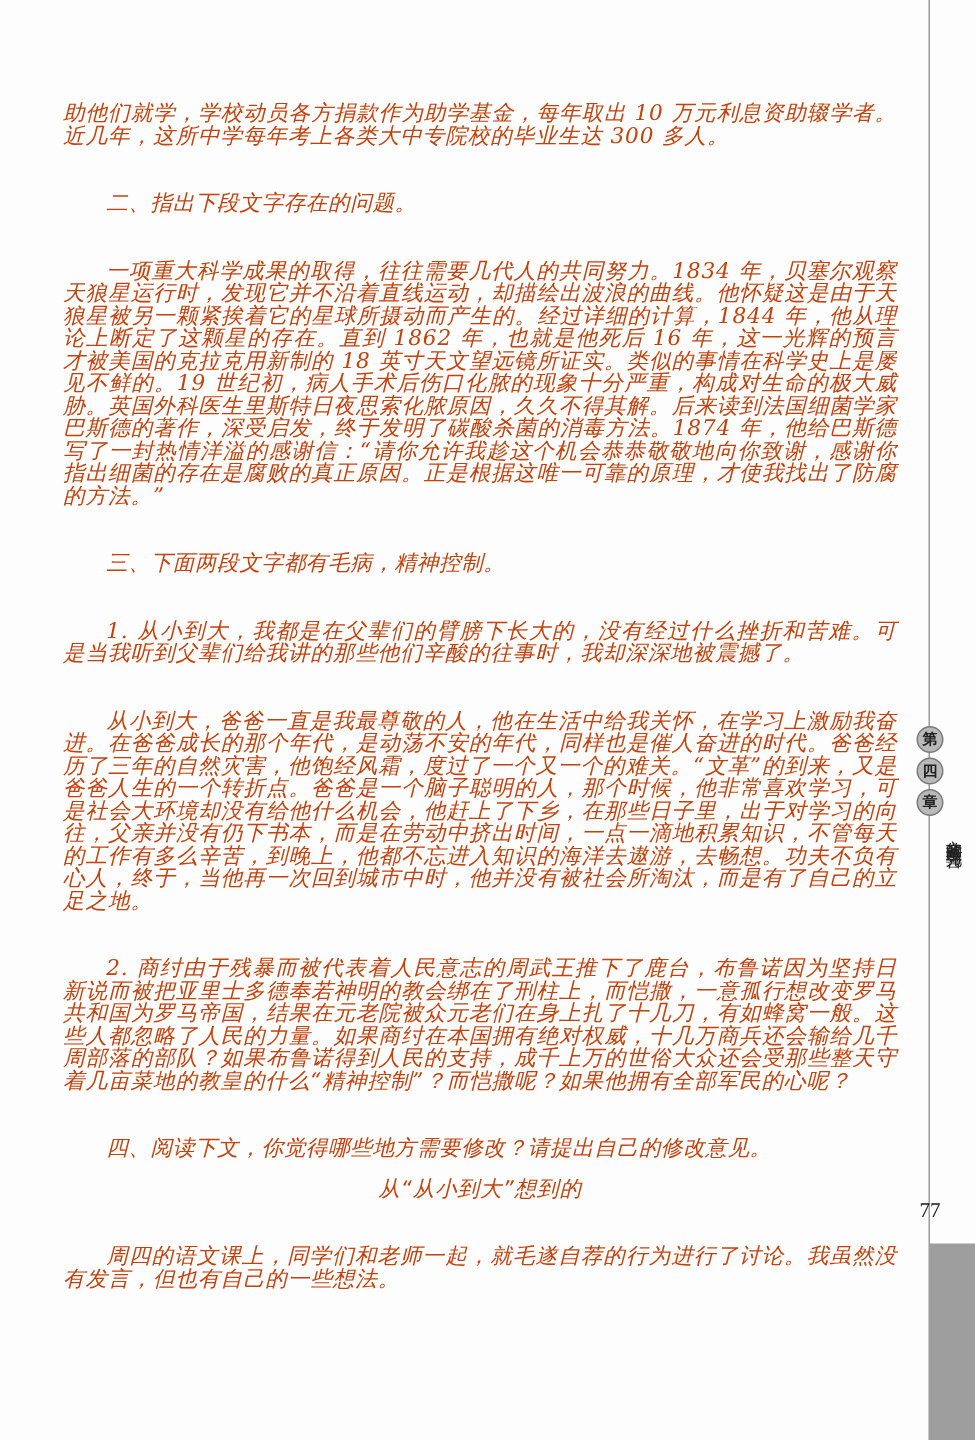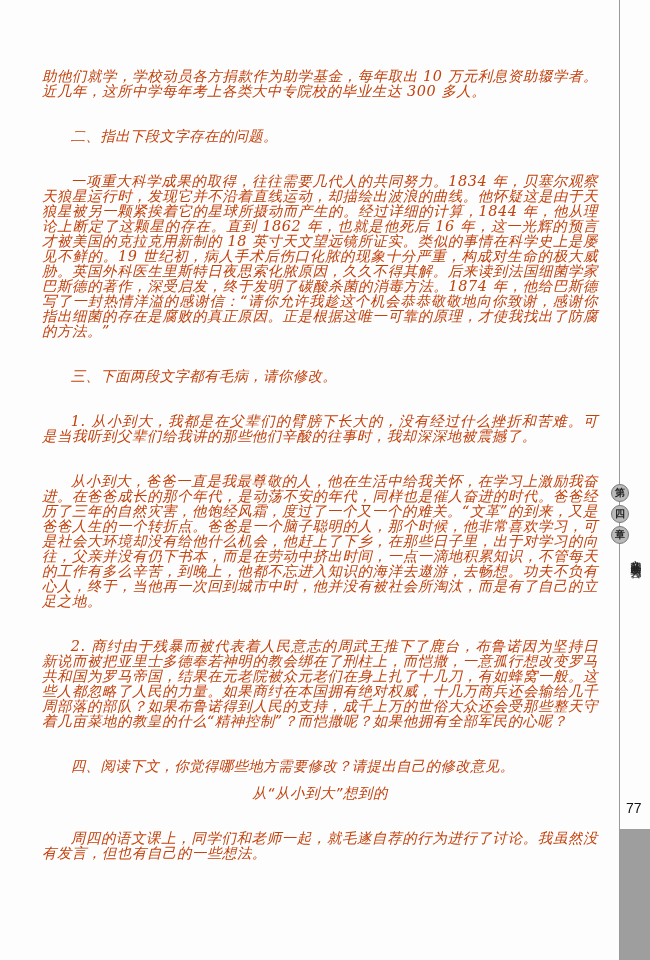--- a/index.html
+++ b/index.html
@@ -32,38 +32,38 @@
     font-family:"DejaVu Sans","Liberation Sans",sans-serif;
     font-size:10px; font-weight:bold; color:#222; margin-bottom:3px;
   }
   .chapter-title {
     position:absolute; left:628px; top:551px; width:14px;
     font-family:"DejaVu Serif","Liberation Serif",serif;
     font-size:11px; line-height:14px; color:#222;
     writing-mode:vertical-rl; letter-spacing:1px;
   }
   .page-number {
-    position:absolute; left:626px; top:800px;
-    font-family:Liberation Sans, sans-serif;
+    position:absolute; left:613px; top:800px;
+    font-family:Liberation Serif, serif;
     font-size:14px; color:#111;text-align:center;
   }
   .gray-tab {
     position:absolute; left:620px; top:829px; width:30px; height:131px;
     background:#9e9e9e;
   }
 </style>
 </head>
 <body>
 
 <div class="page">
   <div class="text-block">
     <p class="p">助他们就学，学校动员各方捐款作为助学基金，每年取出 10 万元利息资助辍学者。近几年，这所中学每年考上各类大中专院校的毕业生达 300 多人。</p>
     <p class="p indent heading">二、指出下段文字存在的问题。</p>
     <p class="p indent">一项重大科学成果的取得，往往需要几代人的共同努力。1834 年，贝塞尔观察天狼星运行时，发现它并不沿着直线运动，却描绘出波浪的曲线。他怀疑这是由于天狼星被另一颗紧挨着它的星球所摄动而产生的。经过详细的计算，1844 年，他从理论上断定了这颗星的存在。直到 1862 年，也就是他死后 16 年，这一光辉的预言才被美国的克拉克用新制的 18 英寸天文望远镜所证实。类似的事情在科学史上是屡见不鲜的。19 世纪初，病人手术后伤口化脓的现象十分严重，构成对生命的极大威胁。英国外科医生里斯特日夜思索化脓原因，久久不得其解。后来读到法国细菌学家巴斯德的著作，深受启发，终于发明了碳酸杀菌的消毒方法。1874 年，他给巴斯德写了一封热情洋溢的感谢信：“请你允许我趁这个机会恭恭敬敬地向你致谢，感谢你指出细菌的存在是腐败的真正原因。正是根据这唯一可靠的原理，才使我找出了防腐的方法。”</p>
-    <p class="p indent heading">三、下面两段文字都有毛病，请你修改。</p>
+    <p class="p indent heading">三、下面两段文字都有毛病，精神控制。</p>
     <p class="p indent">1. 从小到大，我都是在父辈们的臂膀下长大的，没有经过什么挫折和苦难。可是当我听到父辈们给我讲的那些他们辛酸的往事时，我却深深地被震撼了。</p>
     <p class="p indent">从小到大，爸爸一直是我最尊敬的人，他在生活中给我关怀，在学习上激励我奋进。在爸爸成长的那个年代，是动荡不安的年代，同样也是催人奋进的时代。爸爸经历了三年的自然灾害，他饱经风霜，度过了一个又一个的难关。“文革”的到来，又是爸爸人生的一个转折点。爸爸是一个脑子聪明的人，那个时候，他非常喜欢学习，可是社会大环境却没有给他什么机会，他赶上了下乡，在那些日子里，出于对学习的向往，父亲并没有仍下书本，而是在劳动中挤出时间，一点一滴地积累知识，不管每天的工作有多么辛苦，到晚上，他都不忘进入知识的海洋去遨游，去畅想。功夫不负有心人，终于，当他再一次回到城市中时，他并没有被社会所淘汰，而是有了自己的立足之地。</p>
     <p class="p indent">2. 商纣由于残暴而被代表着人民意志的周武王推下了鹿台，布鲁诺因为坚持日新说而被把亚里士多德奉若神明的教会绑在了刑柱上，而恺撒，一意孤行想改变罗马共和国为罗马帝国，结果在元老院被众元老们在身上扎了十几刀，有如蜂窝一般。这些人都忽略了人民的力量。如果商纣在本国拥有绝对权威，十几万商兵还会输给几千周部落的部队？如果布鲁诺得到人民的支持，成千上万的世俗大众还会受那些整天守着几亩菜地的教皇的什么“精神控制”？而恺撒呢？如果他拥有全部军民的心呢？</p>
     <p class="p indent heading">四、阅读下文，你觉得哪些地方需要修改？请提出自己的修改意见。</p>
     <p class="p title">从“从小到大”想到的</p>
     <p class="p indent">周四的语文课上，同学们和老师一起，就毛遂自荐的行为进行了讨论。我虽然没有发言，但也有自己的一些想法。</p>
 
   </div>
 
   <div class="right-rule"></div>

